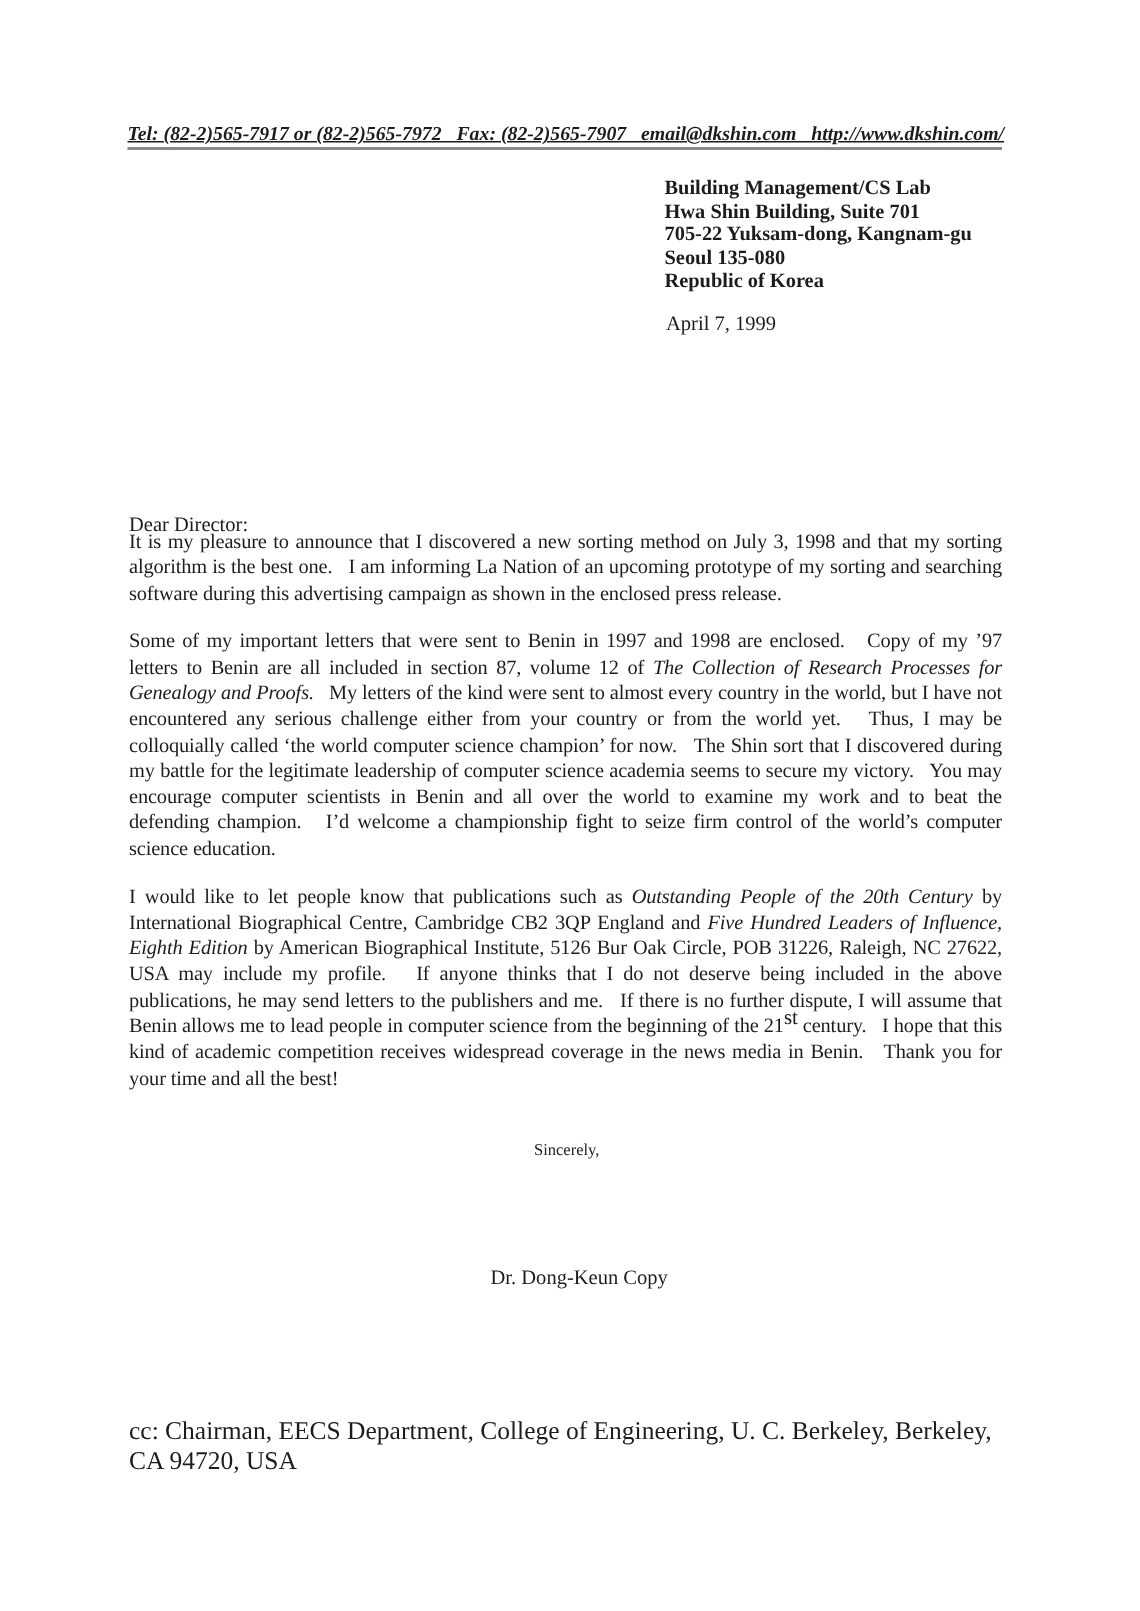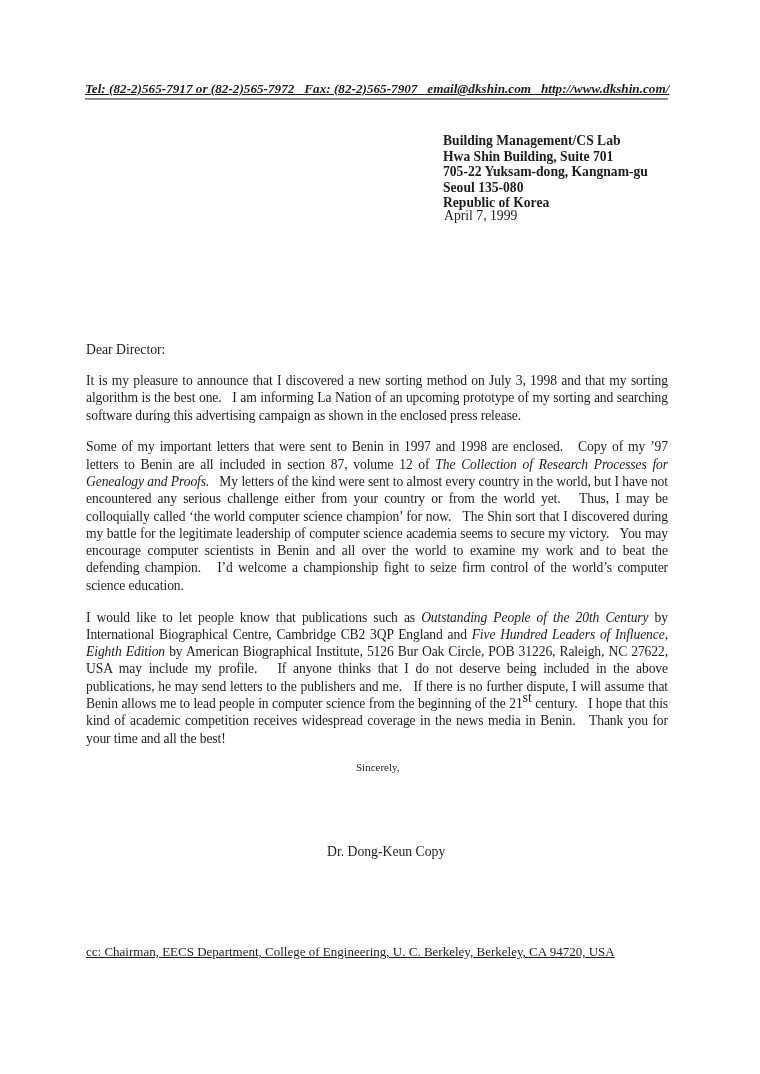--- a/index.html
+++ b/index.html
@@ -32,21 +32,20 @@
   .header-text {
     text-decoration: underline;
   }
   .sender {
     position: absolute;
     left: 443px;
     top: 117px;
     font-weight: 700;
     font-size: 13.6px;
     line-height: 15.6px;
-    margin-top: 16px;
   }
   .date {
     position: absolute;
     left: 444px;
     top: 208px;
     font-size: 13.7px;
   }
   .recipient {
     position: absolute;
     left: 86px;
@@ -56,21 +55,21 @@
   }
   .salutation {
     position: absolute;
     left: 86px;
     top: 342px;
     font-size: 13.7px;
   }
   .body-text {
     position: absolute;
     left: 86px;
-    top: 372px;
+    top: 352px;
     width: 582px;
     font-size: 13.6px;
     letter-spacing: -0.1px;
     line-height: 17.3px;
     text-align: justify;
   }
   .para {
     margin: 0 0 14.5px 0;
   }
   .para .it { font-style: italic; }
@@ -88,22 +87,21 @@
   .signature {
     position: absolute;
     left: 327px;
     top: 844px;
     font-size: 13.7px;
   }
   .cc {
     position: absolute;
     left: 86px;
     top: 944px;
-    font-size: 13px;
-    text-decoration: underline;
+    font-size: 17px;
   }
 </style>
 </head>
 <body>
 
 <div class="page">
 
   <div class="header-rule">
     <span class="header-text">Tel: (82-2)565-7917 or (82-2)565-7972 &nbsp; Fax: (82-2)565-7907 &nbsp; email@dkshin.com &nbsp; http://www.dkshin.com/</span>
   </div>

